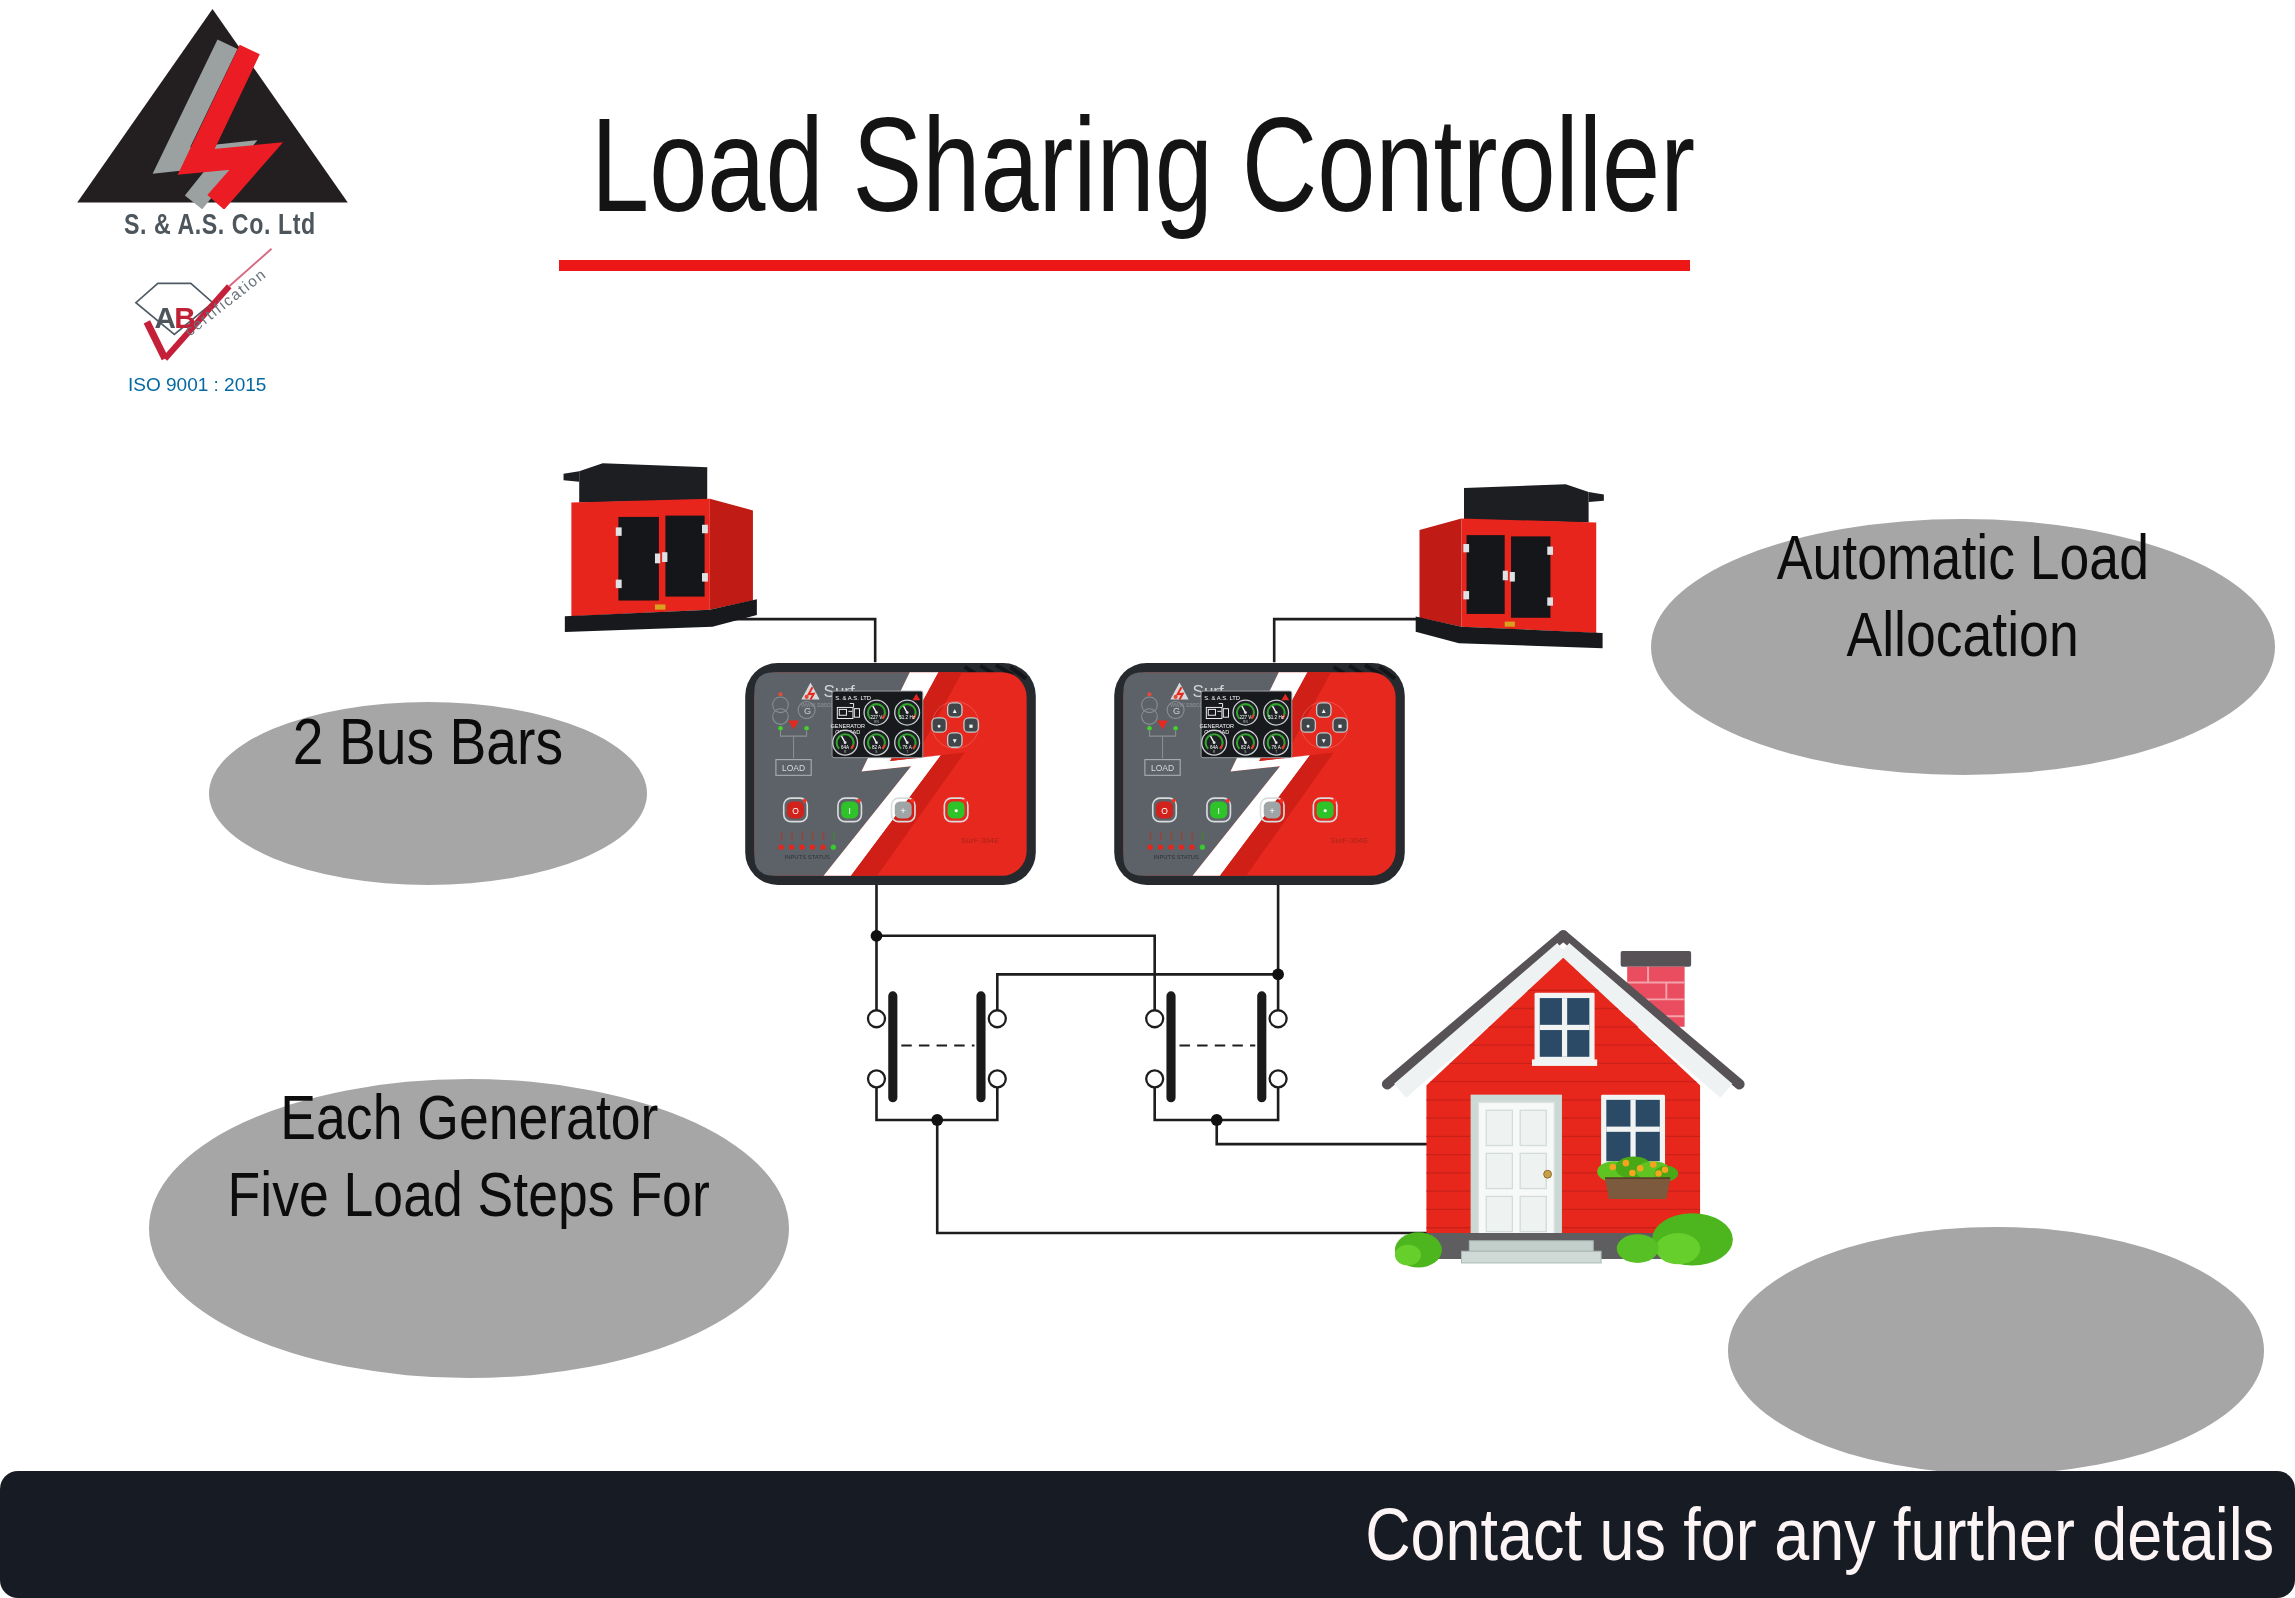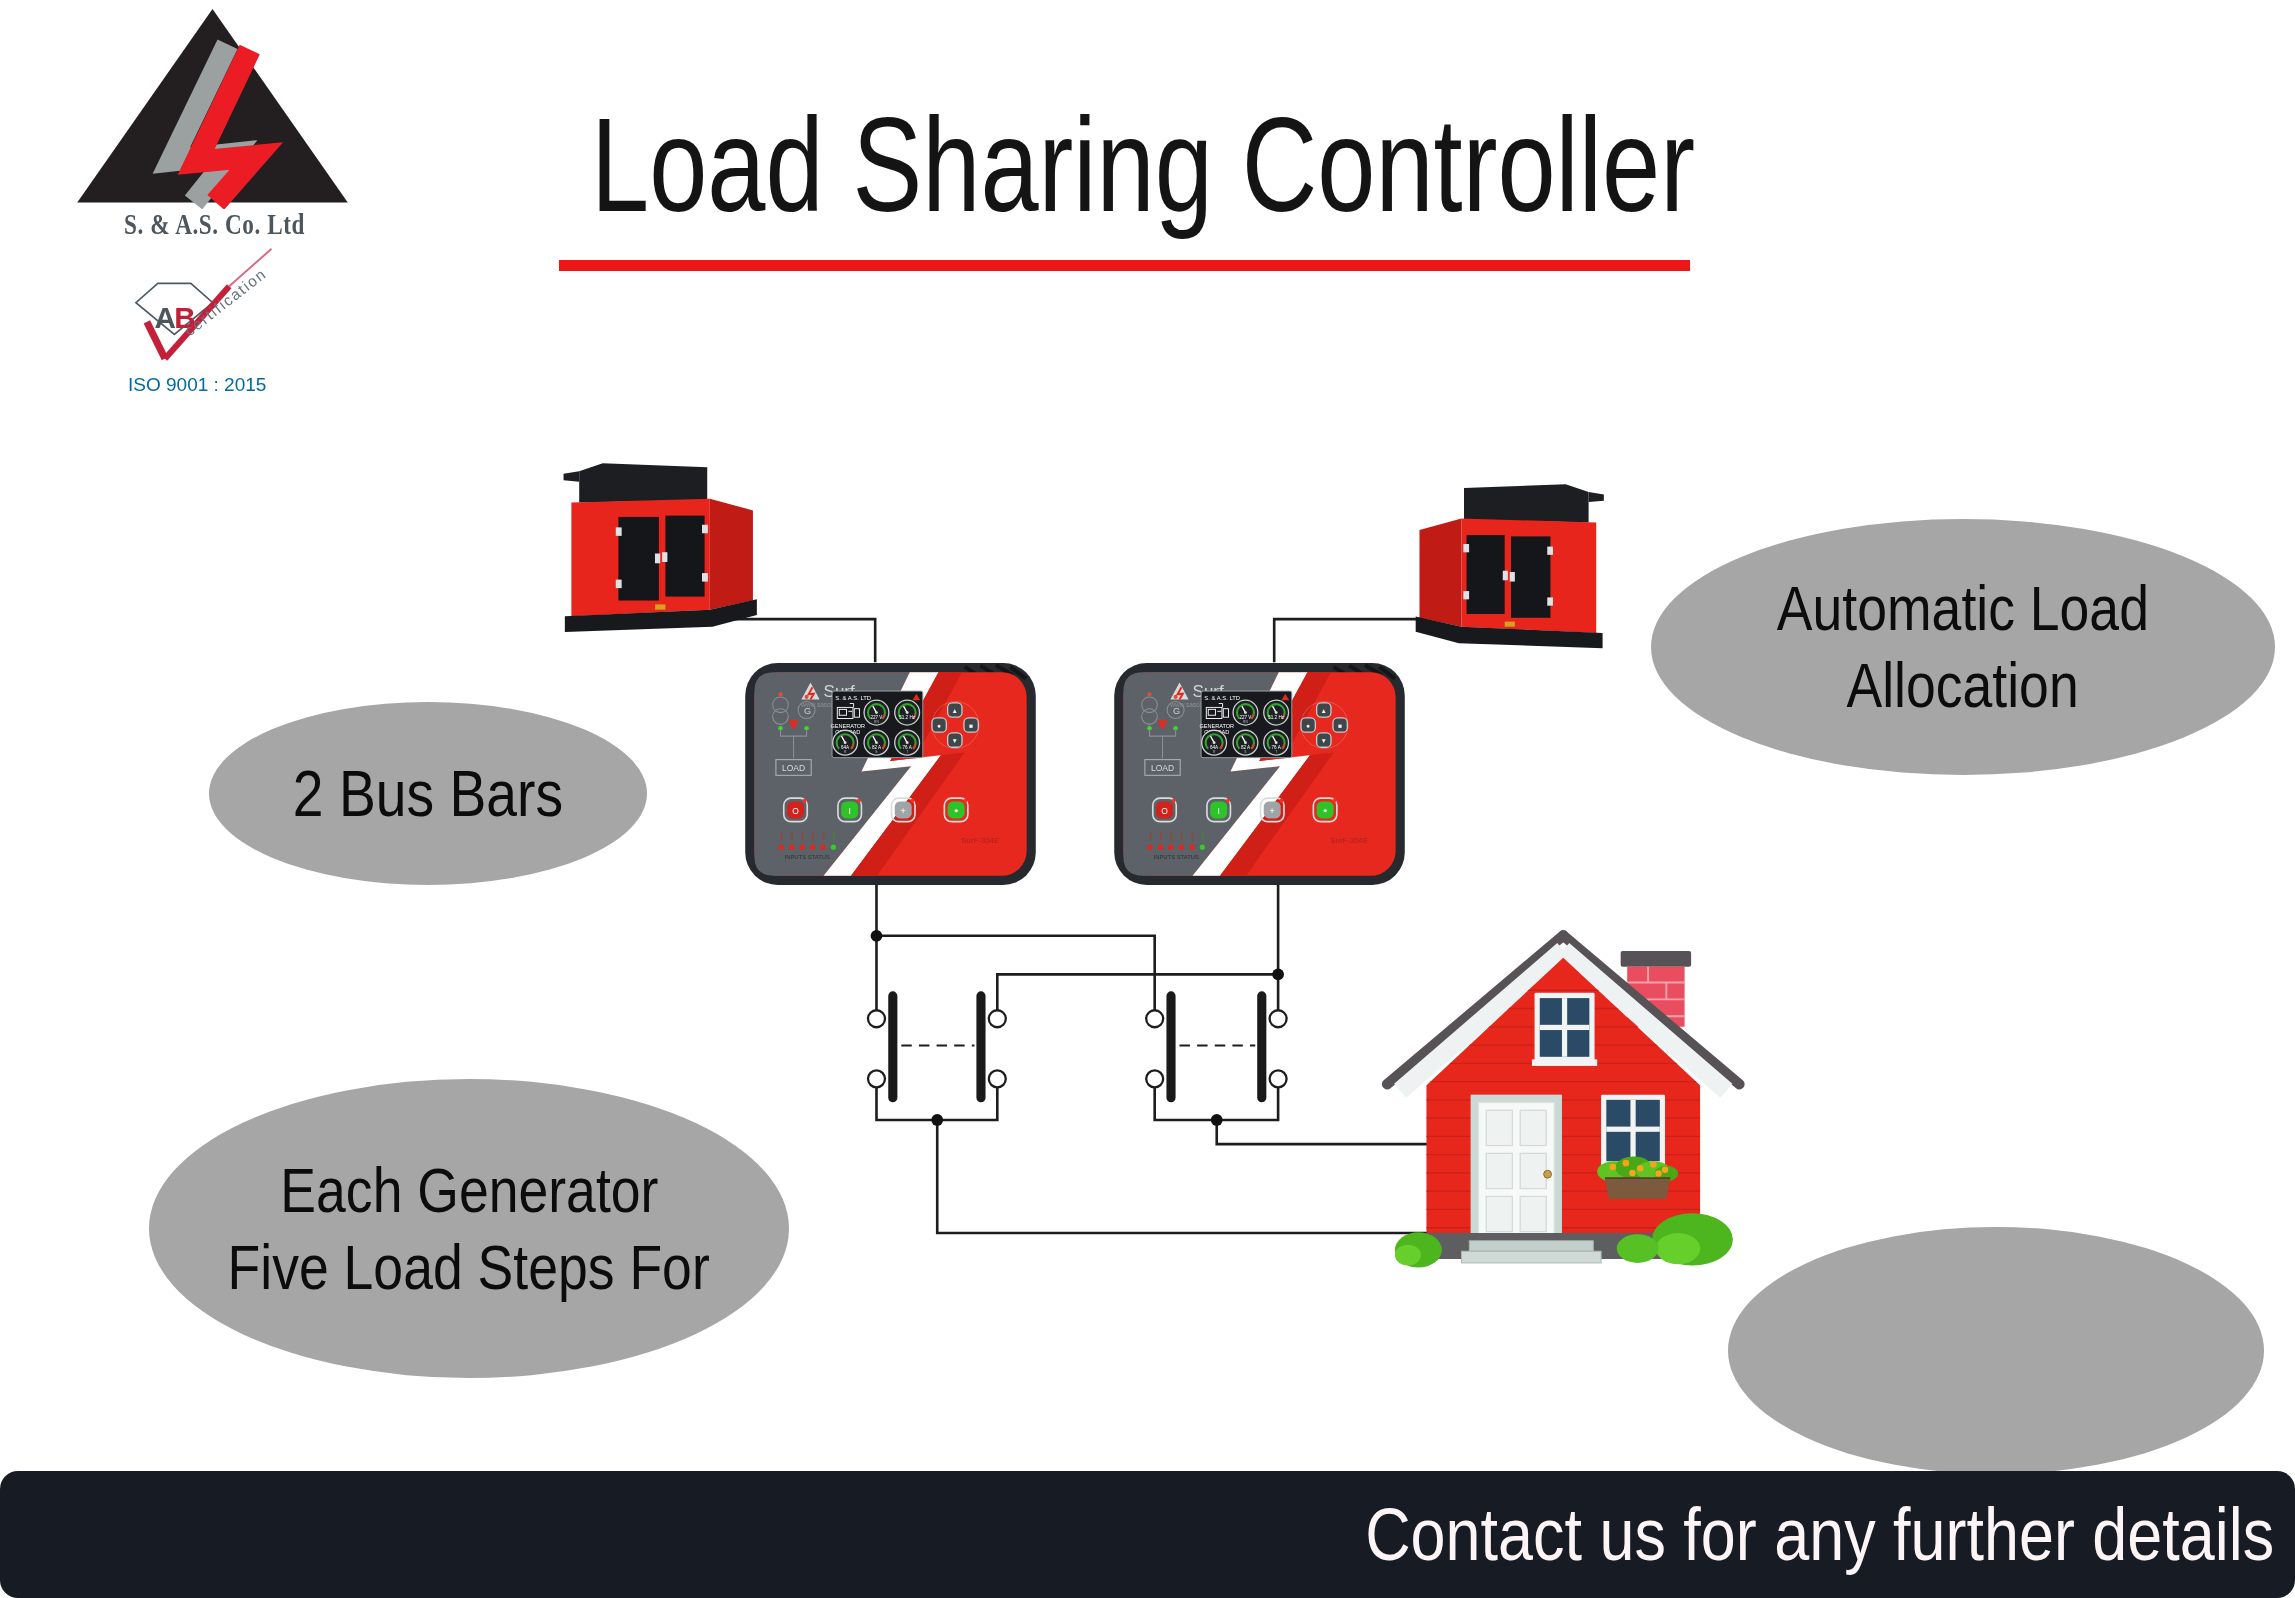--- a/index.html
+++ b/index.html
@@ -7,26 +7,26 @@
   #canvas{position:relative;width:2295px;height:1598px;background:#ffffff;overflow:hidden;}
   .abs{position:absolute;}
   .cx{display:inline-block;transform:scaleX(.78);transform-origin:0 50%;white-space:nowrap;}
   .cxc{display:inline-block;transform:scaleX(.85);transform-origin:50% 50%;white-space:nowrap;}
 
   
   .title{left:559px;top:98px;font-size:134px;color:#141414;line-height:1;margin-left:32px;}
   .title-underline{left:559px;top:260px;width:1131px;height:11px;background:#ee1717;}
 
   
-  .company{left:124px;top:208px;font-size:29px;font-weight:bold;color:#4d565c;letter-spacing:0.7px;font-family:Liberation Serif, serif;}
+  .company{left:124px;top:208px;font-size:29px;font-weight:bold;color:#4d565c;letter-spacing:0.7px;}
   .company .cx{transform:scaleX(.80);}
   .iso{left:128px;top:374px;font-size:19px;color:#0369a1;}
 
   
-  .ellipse{background:#a6a6a6;border-radius:50%;display:flex;flex-direction:column;align-items:center;justify-content:center;color:#0c0c0c;text-align:center;text-decoration:underline;}
+  .ellipse{background:#a6a6a6;border-radius:50%;display:flex;flex-direction:column;align-items:center;justify-content:flex-start;color:#0c0c0c;text-align:center;text-decoration:underline;}
   .ellipse .ln{line-height:1.22;}
   .e-bus{left:209px;top:702px;width:438px;height:183px;font-size:65px;}
   .e-auto{left:1651px;top:519px;width:624px;height:256px;font-size:63px;}
   .e-five{left:149px;top:1079px;width:640px;height:299px;font-size:63px;}
   .e-friendly{left:1728px;top:1227px;width:536px;height:247px;font-size:60px;}
 
   
   .footer{left:0;top:1471px;width:2295px;height:127px;background:#171c24;display:flex;align-items:center;justify-content:flex-end;border-radius:18px;}
   .footer .txt{color:#fdf5f5;font-size:74px;padding-right:25px;transform:scaleX(.85);transform-origin:100% 50%;white-space:nowrap;}
 

